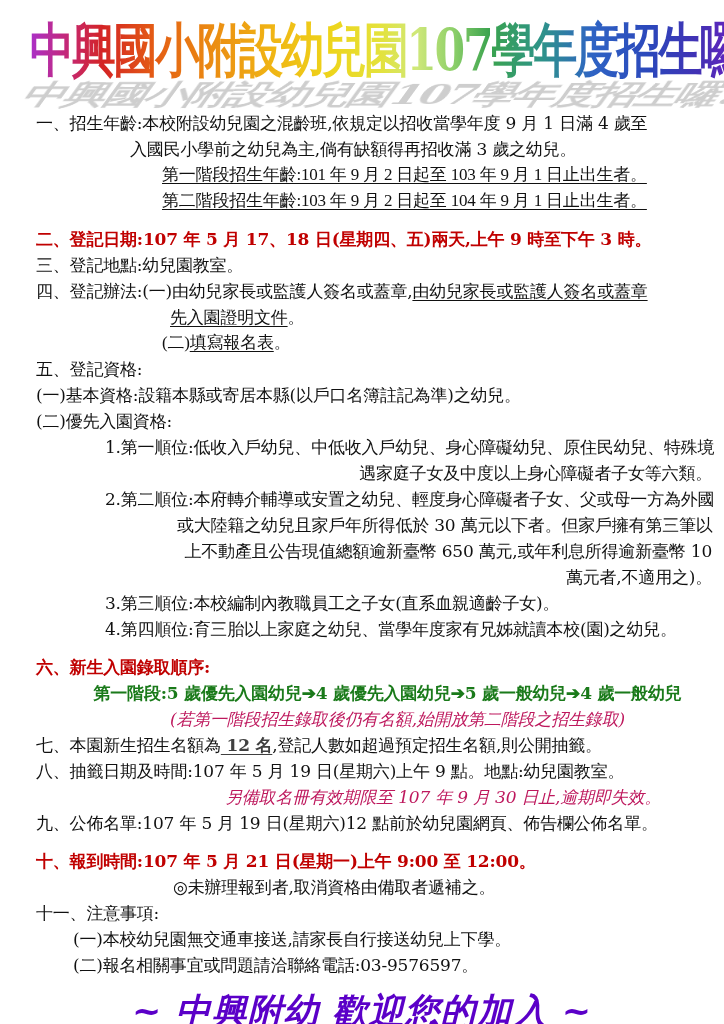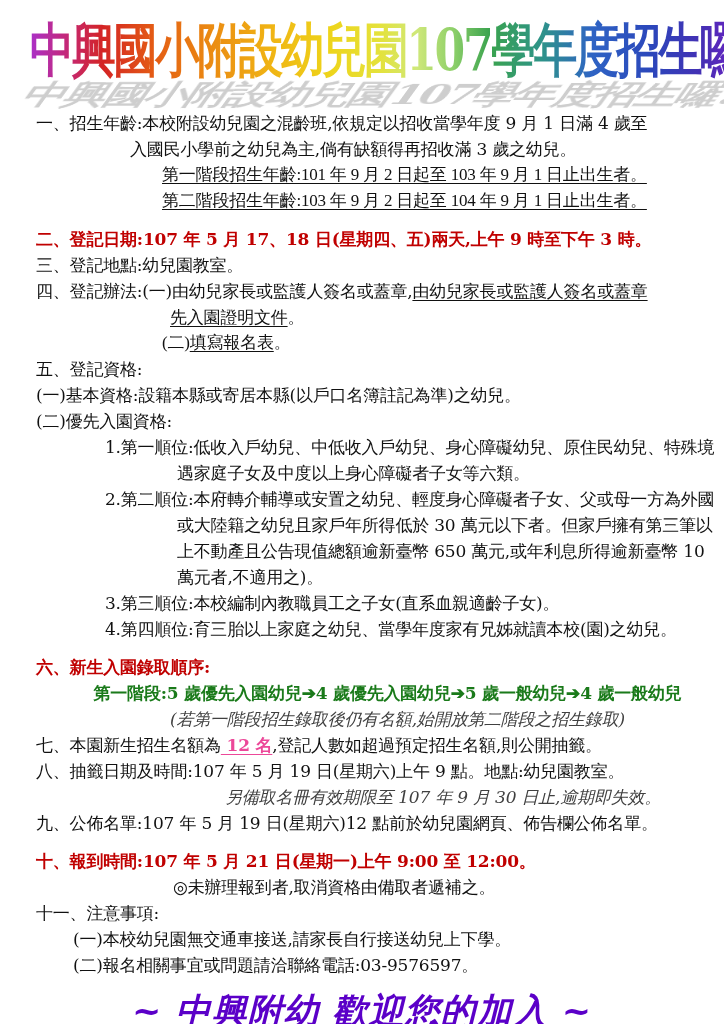--- a/index.html
+++ b/index.html
@@ -57,31 +57,31 @@
     line-height:26px;
   }
   .ln{
     margin:0;
     white-space:nowrap;
     letter-spacing:-0.2px;
   }
   .u{ text-decoration:underline; text-underline-offset:3px; }
   .red-b{ color:#c00000; font-weight:bold;margin-top:12px; }
   .green-b{ color:#1a7a1a; font-weight:bold; }
-  .red-i{ color:#404040; font-style:italic; }
-  .red-bu{ color:#ec4899; font-weight:bold; text-decoration:underline; text-underline-offset:3px;margin-top:48px; }
+  .red-i{ color:#be185d; font-style:italic; }
+  .red-bu{ color:#404040; font-weight:bold; text-decoration:underline; text-underline-offset:3px;margin-top:48px; }
   
   .i27{ padding-left:27px;text-align:center; }
   .i37{ padding-left:37px; }
   .i69{ padding-left:69px; }
   .i94{ padding-left:94px; }
   .i126{ padding-left:126px;font-family:Liberation Serif, serif; }
   .i134{ padding-left:134px; }
   .i137{ padding-left:137px; }
-  .i141{ padding-left:141px; }
+  .i141{ padding-left:141px;text-align:right; }
   .i189{ padding-left:189px; }
   
   .footer{
     margin-top:10px;
     text-align:center;
     font-size:35px;
     font-weight:bold;
     font-style:italic;
     color:#5b00c8;
     letter-spacing:1px;

